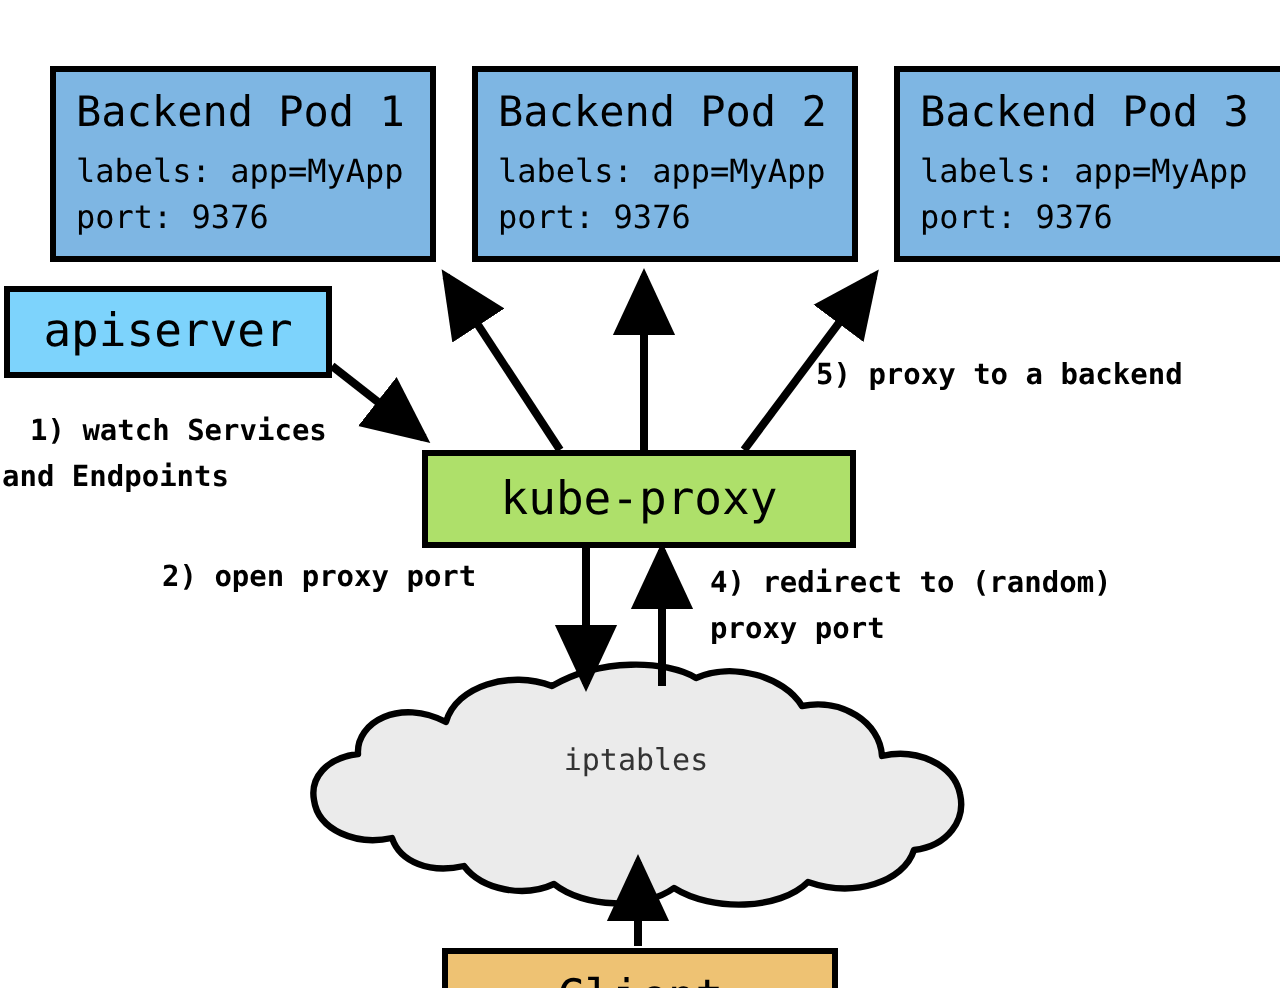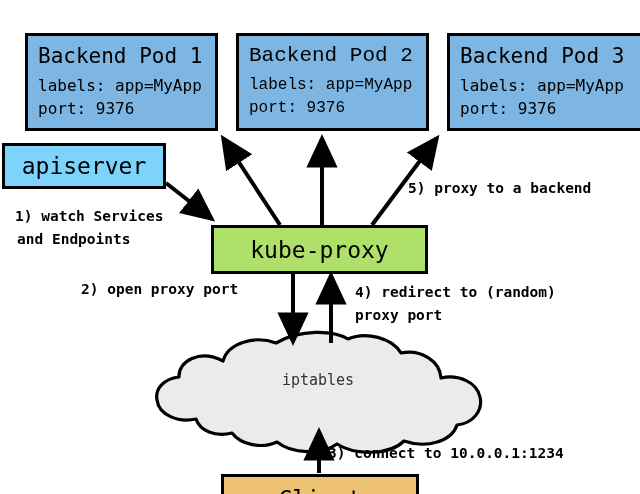--- a/index.html
+++ b/index.html
@@ -139,21 +139,21 @@
 
     <line x1="319" y1="442" x2="319" y2="400" stroke="#000000" stroke-width="4" marker-end="url(#ah)"></line>
   </svg>
 
   <div class="node-box pod-box" style="left:25px; top:2px; width:193px; height:98px;">
     <div class="pod-title">Backend Pod 1</div>
     <div class="pod-line pod-sub">labels: app=MyApp</div>
     <div class="pod-line">port: 9376</div>
   </div>
 
-  <div class="node-box pod-box" style="left:236px; top:2px; width:193px; height:98px;font-family:Liberation Mono, monospace;">
+  <div class="node-box pod-box" style="left:236px; top:2px; width:193px; height:98px;">
     <div class="pod-title">Backend Pod 2</div>
     <div class="pod-line pod-sub">labels: app=MyApp</div>
     <div class="pod-line">port: 9376</div>
   </div>
 
   <div class="node-box pod-box" style="left:447px; top:2px; width:226px; height:98px;">
     <div class="pod-title">Backend Pod 3</div>
     <div class="pod-line pod-sub">labels: app=MyApp</div>
     <div class="pod-line">port: 9376</div>
   </div>
@@ -166,24 +166,23 @@
     <div class="kubeproxy-label">kube-proxy</div>
   </div>
 
   <div class="cloud-label" style="left:238px; top:340px; width:160px;">iptables</div>
 
   <div class="node-box client-box" style="left:221px; top:443px; width:198px; height:49px;">
     <div class="client-label">Client</div>
   </div>
 
   <div class="edge-label" style="left:15px; top:174px;">1) watch Services</div>
-  <div class="edge-label" style="left:17px; top:197px;">and Endpoints</div>
+  <div class="edge-label" style="left:1px; top:197px;">and Endpoints</div>
 
   <div class="edge-label" style="left:81px; top:247px;">2) open proxy port</div>
 
-  <div class="edge-label" style="left:328px; top:411px;">3) connect to 10.0.0.1:1234</div>
 
   <div class="edge-label" style="left:355px; top:250px;">4) redirect to (random)</div>
   <div class="edge-label" style="left:355px; top:273px;">proxy port</div>
 
   <div class="edge-label" style="left:408px; top:146px;">5) proxy to a backend</div>
 
 </div>
 
 </body></html>

